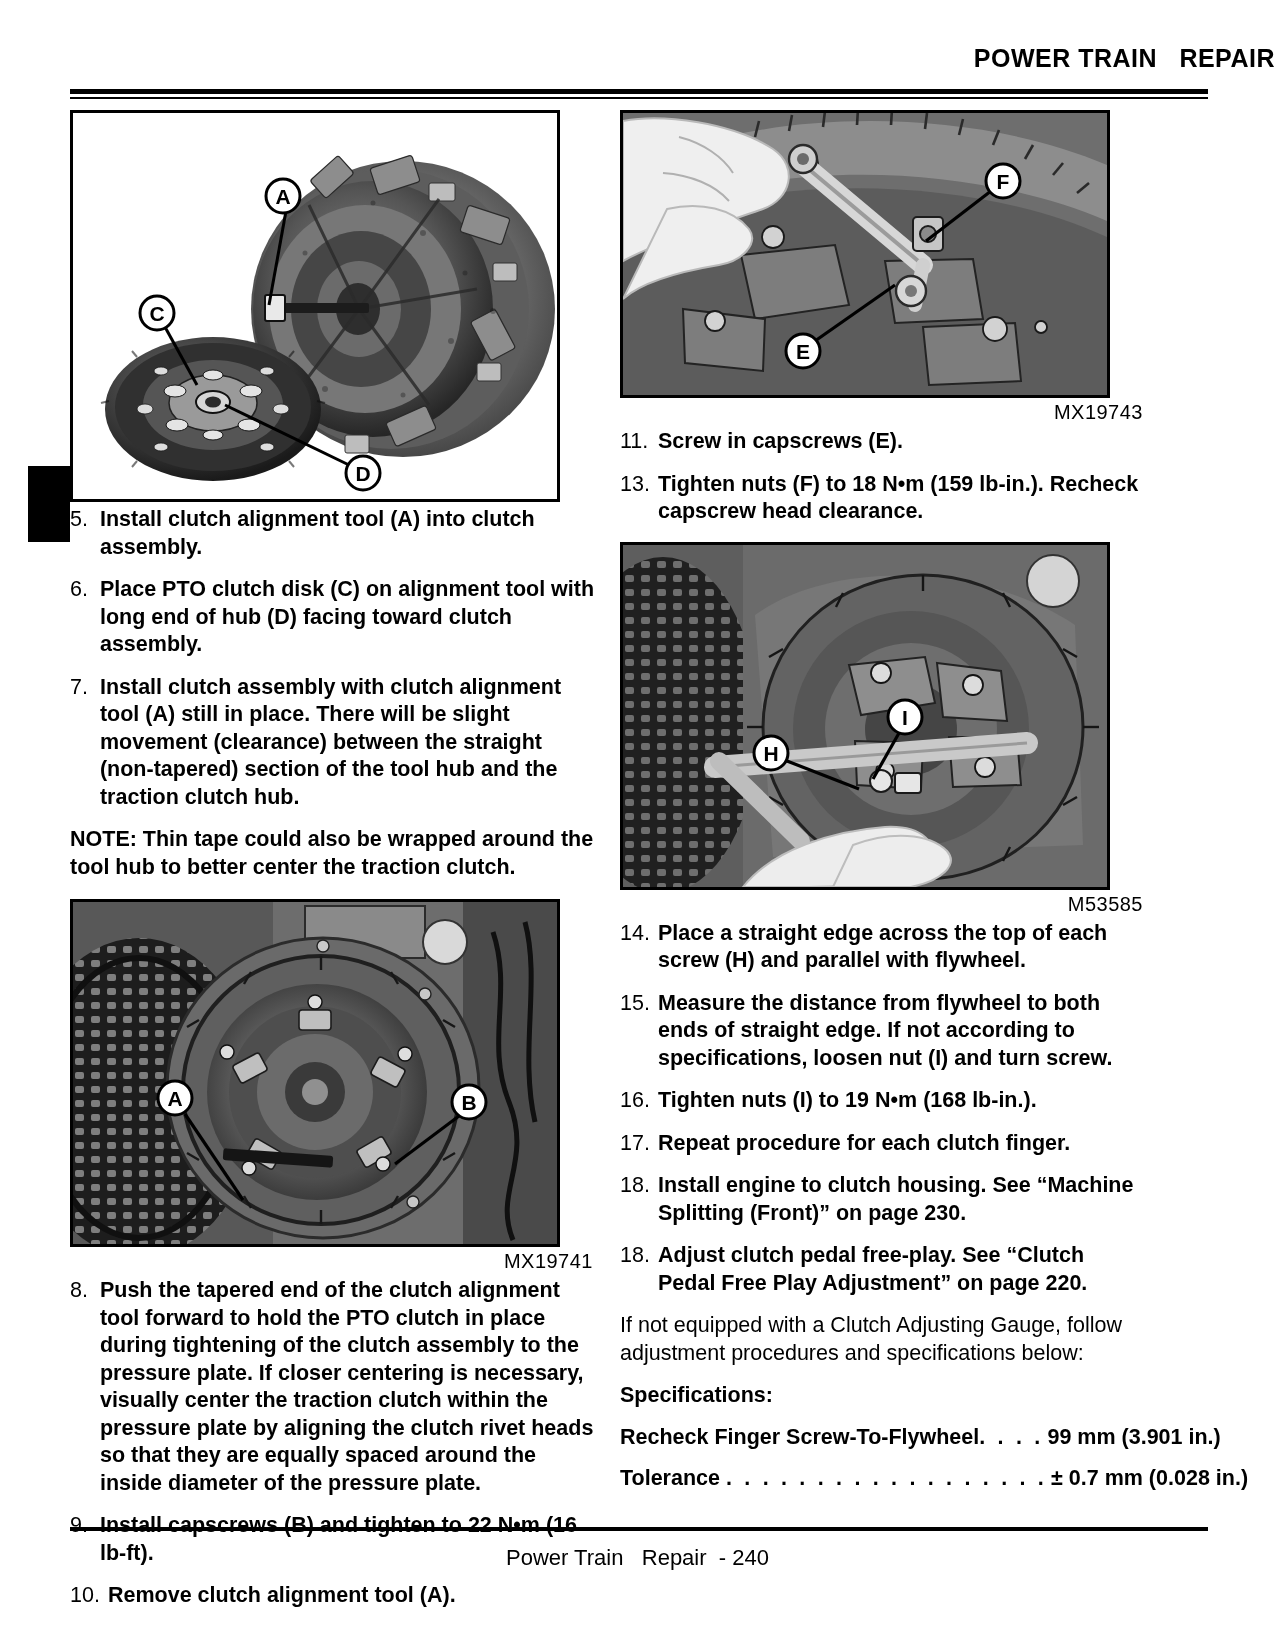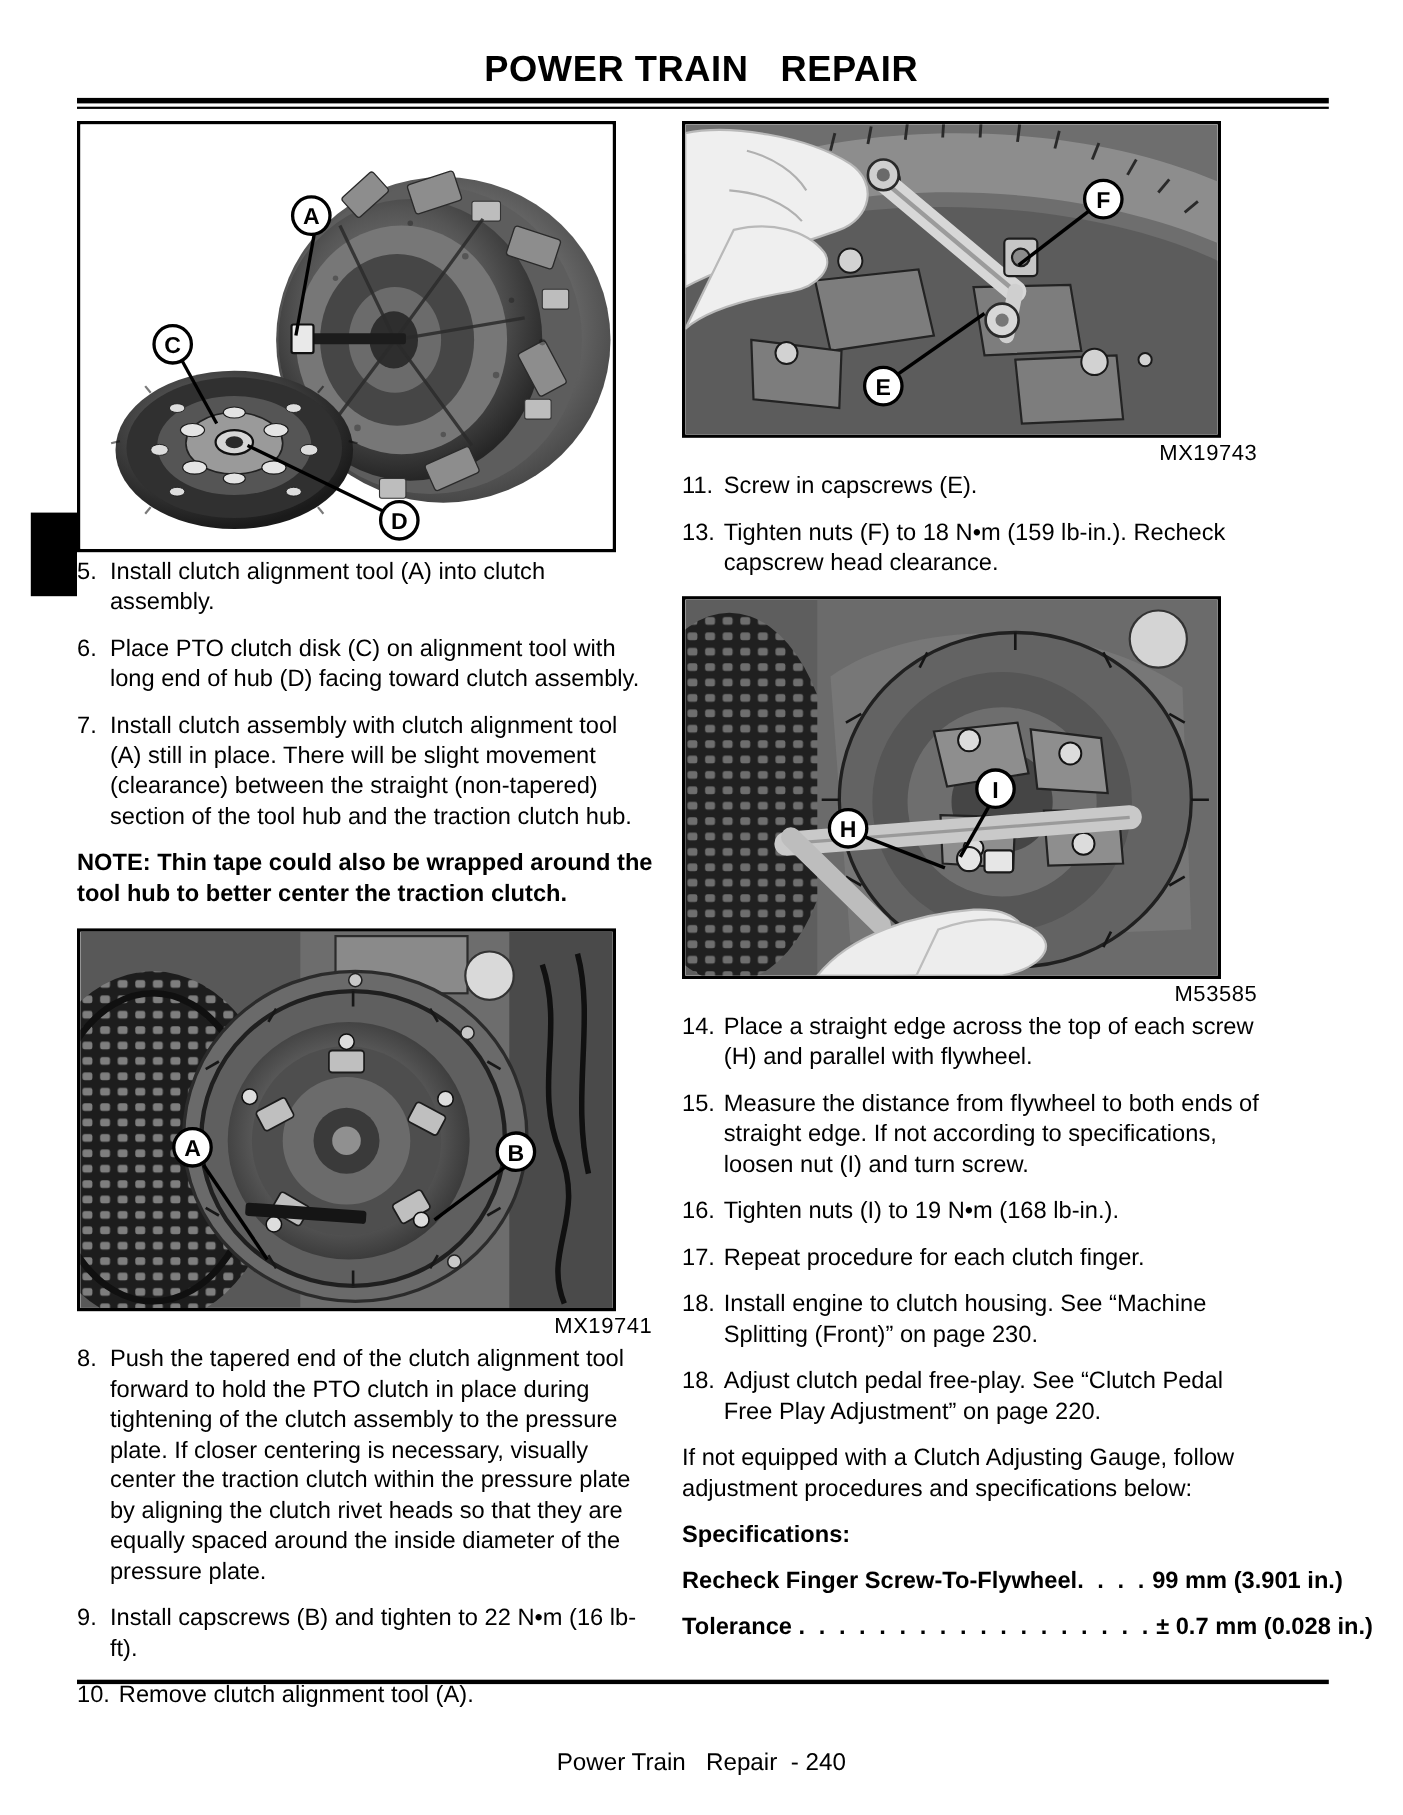--- a/index.html
+++ b/index.html
@@ -20,22 +20,22 @@
   .page-header {
     position: absolute;
     left: 0; top: 0;
     width: 1275px;
     height: 100px;
   }
   .page-title {
     position: absolute;
     left: 0; top: 44px;
     width: 1275px;
-    text-align: center;
-    font-size: 33px;
+    text-align: right;
+    font-size: 25px;
     font-weight: bold;
     letter-spacing: 0.5px;
     white-space: pre;
   }
   .header-rule-thick {
     position: absolute;
     left: 70px; top: 89px;
     width: 1138px;
     height: 5px;
     background: #000;
@@ -109,20 +109,21 @@
     flex: 0 0 auto;
     font-size: 21.5px;
     line-height: 27.5px;
     white-space: pre;
   }
   .step-num.wide { min-width: 38px; }
   .step-body {
     flex: 1 1 auto;
     font-size: 21.5px;
     line-height: 27.5px;
+    font-weight: bold;
   }
 
   h3.spec-head {
     font-size: 21.5px;
     line-height: 27.5px;
     font-weight: bold;
     margin: 0 0 14px 0;
   }
   .spec-row {
     font-size: 21.5px;
@@ -145,21 +146,20 @@
     height: 4px;
     background: #000;
   }
   .footer-text {
     position: absolute;
     left: 0; top: 1545px;
     width: 1275px;
     text-align: center;
     font-size: 22px;
     white-space: pre;
-    margin-top: 44px;
   }
 
   
 </style>
 </head>
 <body>
 
 <div class="page-header">
   <div class="page-title">POWER TRAIN   REPAIR</div>
   <div class="header-rule-thick"></div>

